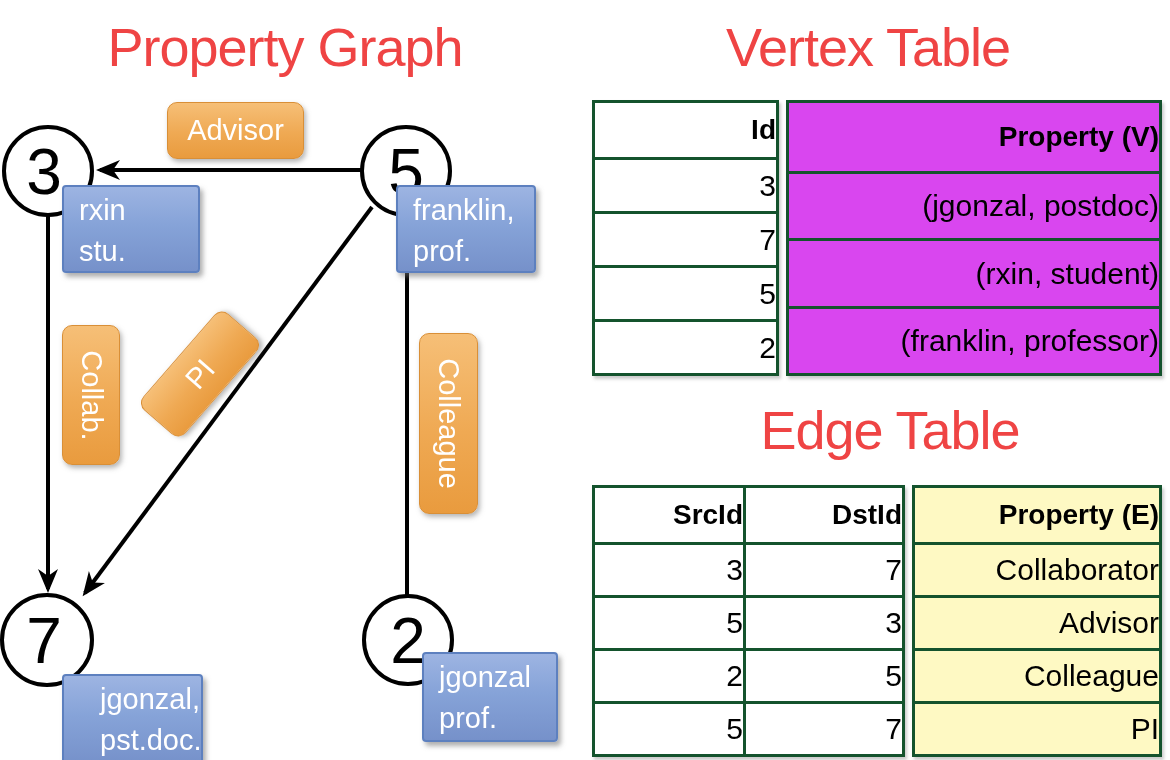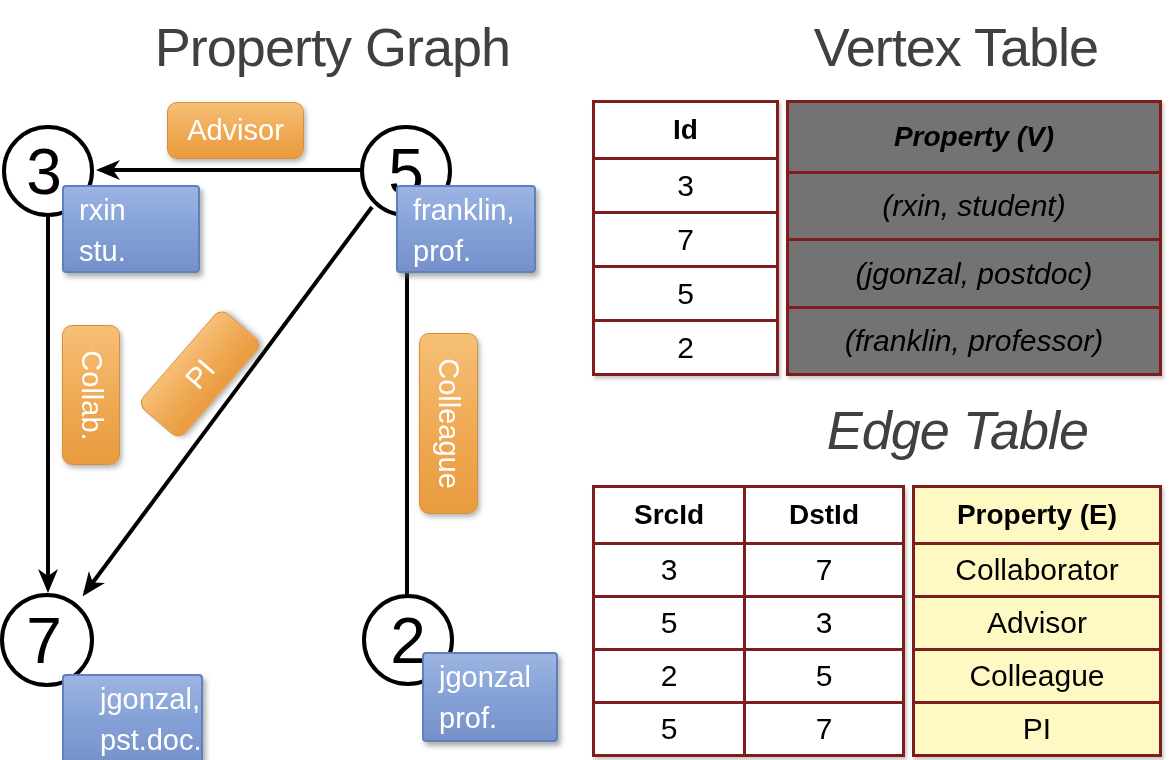--- a/index.html
+++ b/index.html
@@ -3,22 +3,22 @@
 <meta charset="utf-8">
 <style>
   html,body{margin:0;padding:0;}
   body{
     width:1170px;height:760px;position:relative;overflow:hidden;
     background:#ffffff;
     font-family:"Liberation Sans", sans-serif;
     color:#000;
   }
   .title{
-    position:absolute;text-align:right;
-    font-size:54px;font-weight:400;letter-spacing:-1px;color:#404040;
+    position:absolute;text-align:center;
+    font-size:54px;font-weight:400;letter-spacing:-1px;color:#ef4444;
     white-space:nowrap;
   }
   #graph-svg{position:absolute;left:0;top:0;}
 
   
   .obox{
     position:absolute;display:flex;align-items:center;justify-content:center;
     background:linear-gradient(to bottom,#f6bf77 0%,#efa953 55%,#e99b3e 100%);
     border:1px solid #d98f37;border-radius:10px;
     color:#fff;font-size:29px;
@@ -31,32 +31,32 @@
     color:#fff;font-size:29px;line-height:41px;
     padding:3px 0 0 15px;box-sizing:border-box;
     box-shadow:3px 4px 5px rgba(110,110,110,.55);
   }
   .vtext{transform:rotate(90deg);white-space:nowrap;}
 
   
   .tablewrap{position:absolute;display:flex;gap:7px;}
   table{border-collapse:collapse;table-layout:fixed;
         box-shadow:2px 3px 3px rgba(140,140,140,.45);}
-  td{border:3px solid #7f1d1d;text-align:center;vertical-align:middle;
+  td{border:3px solid #14532d;text-align:right;vertical-align:middle;
      font-size:30px;padding:0;overflow:hidden;white-space:nowrap;}
   td.hdr{font-weight:bold;font-size:28px;}
-  .vfill td{background:#737373;font-style:italic;}
+  .vfill td{background:#d946ef;}
   .efill td{background:#fef9c3;}
 </style>
 </head>
 <body>
 
 <div class="title" style="left:60px;top:16px;width:450px;">Property Graph</div>
 <div class="title" style="left:638px;top:16px;width:460px;">Vertex Table</div>
-<div class="title" style="left:628px;top:399px;width:460px;font-style:italic;">Edge Table</div>
+<div class="title" style="left:660px;top:399px;width:460px;">Edge Table</div>
 
 <svg id="graph-svg" width="585" height="760" viewBox="0 0 585 760">
   <defs>
     <marker id="arrow" markerUnits="userSpaceOnUse" markerWidth="26" markerHeight="22" refX="21" refY="11" orient="auto">
       <path d="M1,1 L25,11 L1,21 L8,11 Z" fill="#000"></path>
     </marker>
   </defs>
 
   <line x1="361" y1="170" x2="100" y2="170" stroke="#000" stroke-width="4" marker-end="url(#arrow)"></line>
   <line x1="48" y1="215" x2="48" y2="589" stroke="#000" stroke-width="4" marker-end="url(#arrow)"></line>
@@ -123,24 +123,24 @@
           <td>2</td>
         </tr>
   </tbody>
     </table>
   <table class="vfill" style="width:376px;">
     <tbody>
         <tr style="height:57px;">
           <td class="hdr">Property (V)</td>
         </tr>
     <tr style="height:54px;">
-          <td>(rxin, student)</td>
+          <td>(jgonzal, postdoc)</td>
         </tr>
     <tr style="height:54px;">
-          <td>(jgonzal, postdoc)</td>
+          <td>(rxin, student)</td>
         </tr>
     <tr style="height:54px;">
           <td>(franklin, professor)</td>
         </tr>
   </tbody>
     </table>
 </div>
 
 <div class="tablewrap" style="left:592px;top:485px;">
   <table style="width:313px;">

